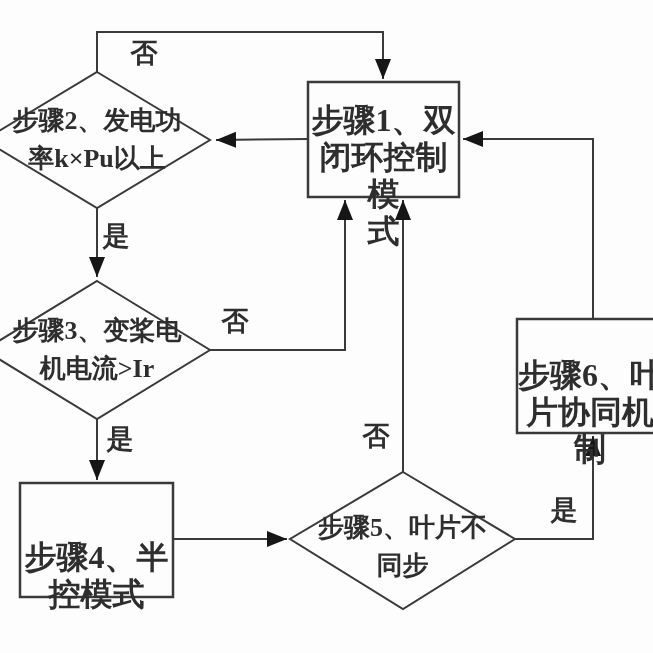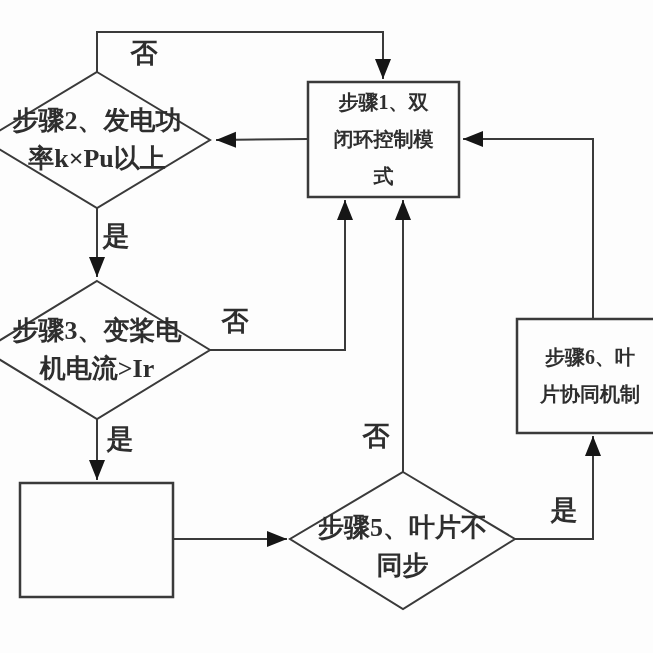--- a/index.html
+++ b/index.html
@@ -7,21 +7,21 @@
     position:relative; width:653px; height:653px; overflow:hidden;
     background:#fdfdfd; color:#2e2e2e;
     font-family:"Liberation Serif","DejaVu Serif",serif;
   }
   .stage svg { position:absolute; left:0; top:0; }
   .node-text {
     position:absolute; display:flex; align-items:center; justify-content:center;
     text-align:center; white-space:pre-line; font-weight:600; color:#2e2e2e;
     pointer-events:none;
   }
-  .rect-text   { font-size:20px; line-height:37px; }
+  .rect-text   { font-size:32px; line-height:37px;margin-top:36px; }
   .diam-text   { font-size:26px; line-height:38px; }
   .edge-label {
     position:absolute; transform:translate(-50%,-50%);
     font-size:27px; font-weight:600; color:#2e2e2e; white-space:nowrap;
   }
 </style>
 </head>
 <body>
 
 <div class="stage">
@@ -51,20 +51,22 @@
     <rect x="517" y="319" width="146" height="114" fill="#fdfdfd" stroke="#3a3a3a" stroke-width="2.5"></rect>
   </svg>
 
   <div class="node-text rect-text" style="left:308px; top:82px;  width:151px; height:115px;">步骤1、双
 闭环控制模
 式</div>
   <div class="node-text diam-text" style="left:-16px; top:72px;  width:226px; height:136px;">步骤2、发电功
 率k×Pu以上</div>
   <div class="node-text diam-text" style="left:-16px; top:281px; width:226px; height:138px;">步骤3、变桨电
 机电流&gt;Ir</div>
+  <div class="node-text rect-text" style="left:20px;  top:483px; width:153px; height:114px;">步骤4、半
+控模式</div>
   <div class="node-text diam-text" style="left:290px; top:478px; width:225px; height:137px;">步骤5、叶片不
 同步</div>
   <div class="node-text rect-text" style="left:517px; top:319px; width:146px; height:114px;">步骤6、叶
 片协同机制</div>
 
   <div class="edge-label" style="left:144px; top:53px;">否</div>
   <div class="edge-label" style="left:116px; top:236px;">是</div>
   <div class="edge-label" style="left:235px; top:321px;">否</div>
   <div class="edge-label" style="left:120px; top:439px;">是</div>
   <div class="edge-label" style="left:376px; top:436px;">否</div>

